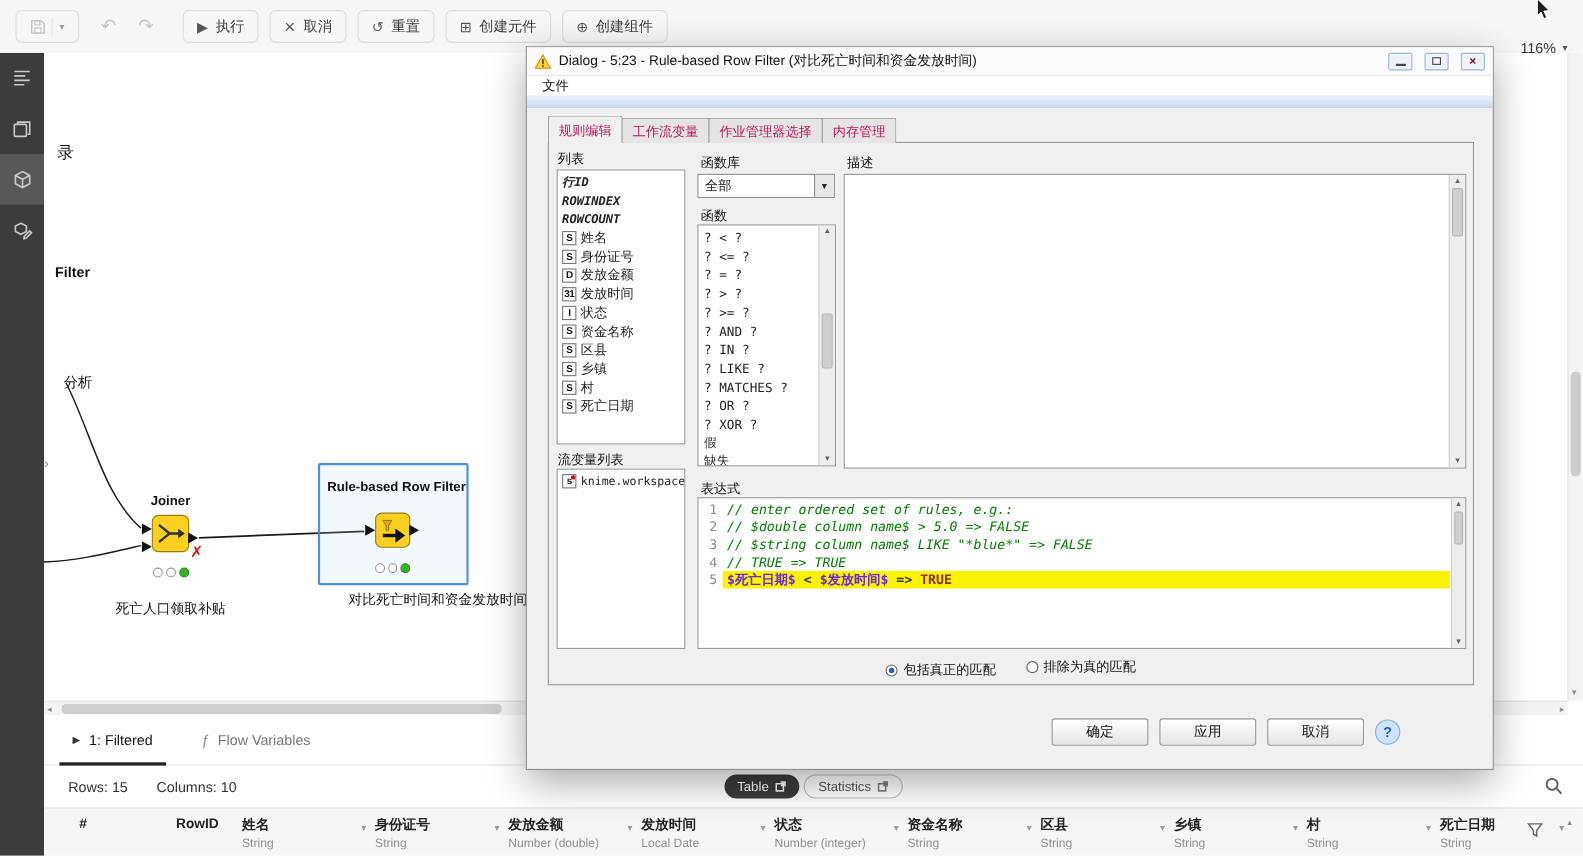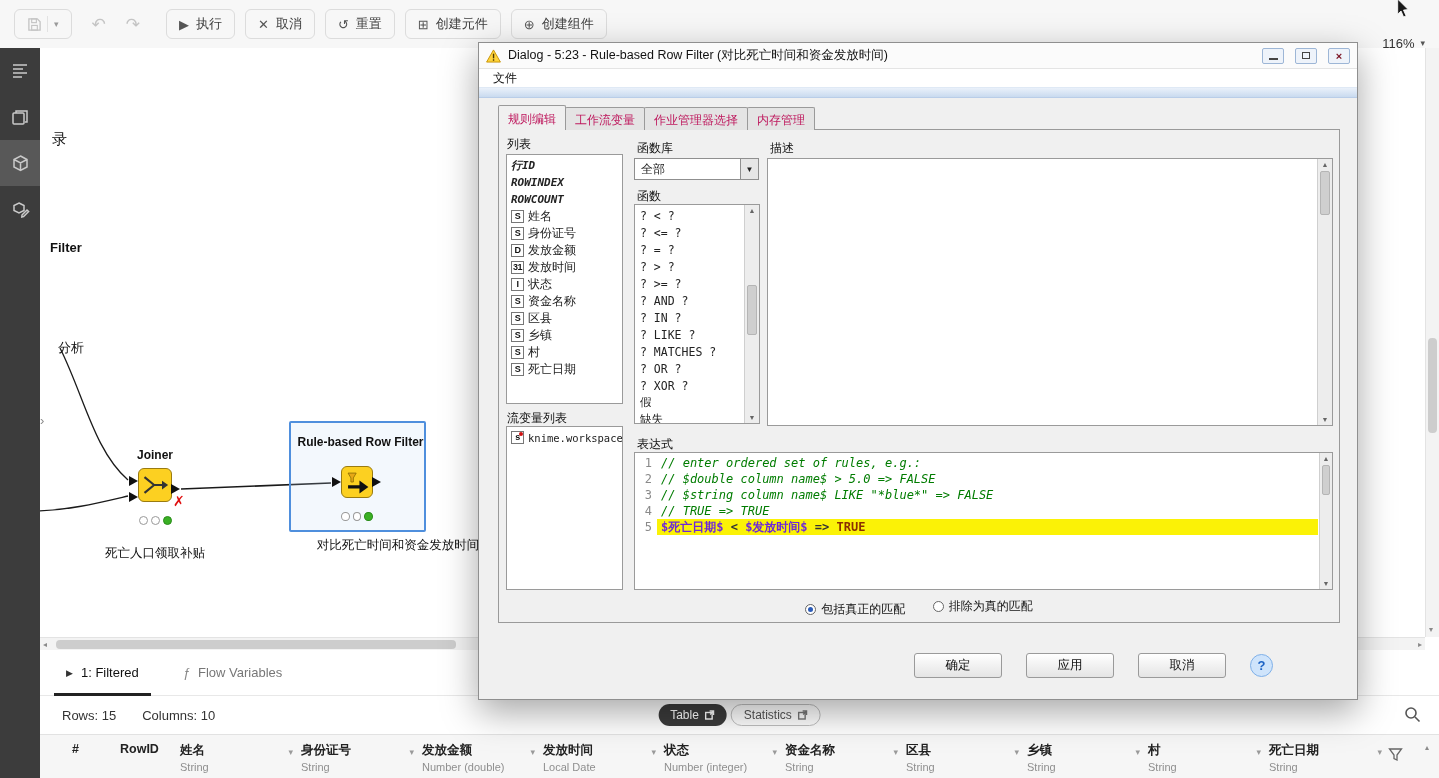--- a/index.html
+++ b/index.html
@@ -83,21 +83,21 @@
   .exp-code { flex:1; white-space:pre; padding-left:4px; }
   .exp-line.hl .exp-code { background:#fbf206; }
   .exp-code .cm { color:#007c00; font-style:italic; }
   .exp-code .col { color:#6d28d9; font-weight:700; }
   .exp-code .op { color:#333; font-weight:700; }
   .exp-code .kw { color:#8b2e00; font-weight:700; }
   .radio-row { position:absolute; left:0; top:468px; width:100%; text-align:center; font-size:12px; color:#111; }
   .radio-opt { margin:0 12px; display:inline-flex; align-items:center; gap:5px; }
   .radio { width:11px; height:11px; border:1px solid #666; border-radius:50%; background:#fff; display:inline-flex; align-items:center; justify-content:center; }
   .radio.sel::after { content:""; width:5px; height:5px; border-radius:50%; background:#2c5cb8; }
-  .dlg-buttons { position:absolute; left:0; top:610px; width:100%; display:flex; justify-content:flex-end; padding-right:84px; gap:24px; align-items:center; }
+  .dlg-buttons { position:absolute; left:0; top:610px; width:100%; display:flex; justify-content:flex-end; padding-right:84px; gap:10px; align-items:center; }
   .btn { width:88px; height:25px; background:linear-gradient(#ffffff,#e4e4e4); border:1px solid #9a9a9a; border-radius:3px; font-size:12.5px; color:#111; display:flex; align-items:center; justify-content:center; }
   .helpbtn { width:23px; height:23px; border-radius:50%; background:#cfe4fb; border:1px solid #7fb0e8; color:#1b62c4; font-weight:700; font-size:13px; display:flex; align-items:center; justify-content:center; }
 
   
   .output { position:absolute; left:40px; top:650px; width:1399px; height:128px; background:#fff; z-index:2; }
   .out-tabs { height:46px; display:flex; align-items:center; padding-left:26px; gap:44px; border-bottom:1px solid #e8e8e8; }
   .out-tab { height:46px; display:flex; align-items:center; gap:8px; font-size:13px; color:#777; position:relative; }
   .out-tab.active { color:#111; }
   .out-tab.active::after { content:""; position:absolute; left:-12px; right:-12px; bottom:0; height:3px; background:#222; }
   .out-tab .exp-ico { font-size:9px; color:#333; }
@@ -108,21 +108,21 @@
   .pill { height:22px; border-radius:12px; display:flex; align-items:center; gap:6px; padding:0 12px; font-size:12px; }
   .pill.active { background:#3b3b3b; color:#fff; }
   .pill.inactive { background:#fff; border:1px solid #c0c0c0; color:#555; margin-left:4px; }
   .pill svg { stroke-width:1.4; }
   .search-ico { position:absolute; right:18px; top:10px; }
   .thead { height:44px; background:#f6f6f6; border-top:1px solid #e2e2e2; display:flex; padding-left:32px; padding-top:7px; position:relative; }
   .th { width:121px; position:relative; padding-right:16px; }
   .th .nm { font-size:12.5px; font-weight:700; color:#222; white-space:nowrap; }
   .th .tp { font-size:11px; color:#8f8f8f; margin-top:2px; white-space:nowrap; }
   .th .chev { position:absolute; right:8px; top:5px; color:#9a9a9a; font-size:9px; }
-  .th.num-col { width:48px; } .th.rowid-col { width:60px; }
+  .th.num-col { width:48px; } .th.rowid-col { width:60px;margin-left:40px; }
   .funnel-ico { position:absolute; right:36px; top:12px; }
   .tbl-up { position:absolute; right:10px; top:8px; font-size:8px; color:#8a8a8a; }
 </style>
 </head>
 <body>
 
 <div class="app">
 
   <div class="toolbar">
     <div class="tbtn savegrp">

